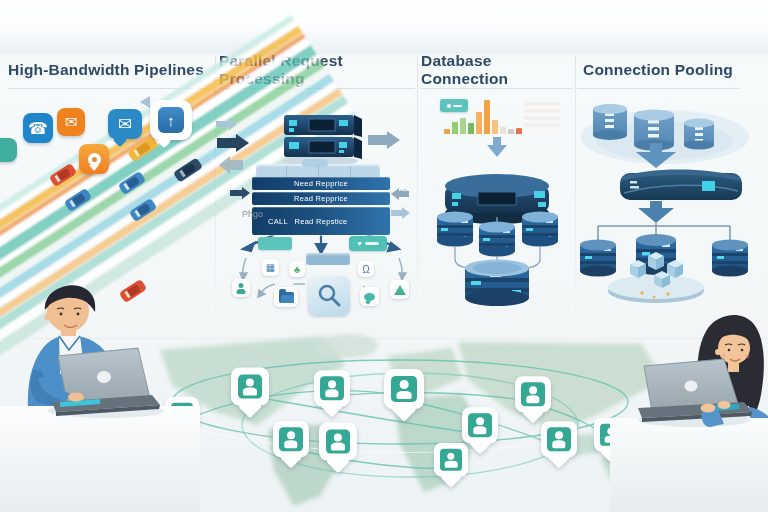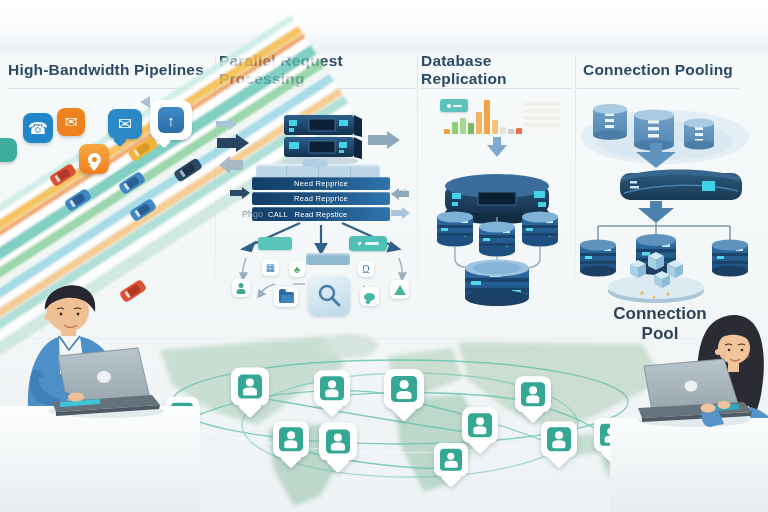--- a/index.html
+++ b/index.html
@@ -96,21 +96,21 @@
   .z1{z-index:1}.z2{z-index:10}.z4{z-index:40}
 </style>
 </head>
 <body>
 
 <div class="canvas">
   <div class="skyline"></div>
 
   <div class="panel-title" style="left:8px;width:196px;">High-Bandwidth Pipelines</div>
   <div class="panel-title" style="left:219px;width:196px;">Parallel Request Processing</div>
-  <div class="panel-title" style="left:421px;width:152px;">Database Replication</div>
+  <div class="panel-title" style="left:421px;width:152px;">Database Connection</div>
   <div class="panel-title" style="left:577px;width:162px;">Connection Pooling</div>
   <div class="vdiv" style="left:215px;"></div>
   <div class="vdiv" style="left:417px;"></div>
   <div class="vdiv" style="left:575px;"></div>
   <div class="hline"></div>
 
   <svg class="z1" width="212" height="240" style="left:0;top:90px;" viewBox="0 0 212 240">
     <defs>
         <filter id="soft">
           <feGaussianBlur stdDeviation="1.1"></feGaussianBlur>
@@ -238,21 +238,21 @@
     </g>
   </svg>
   <div class="conn-band z2">
       <i style="left:30px"></i>
       <i style="left:62px"></i>
       <i style="left:94px"></i>
     </div>
   <div class="queue-bars z2">
     <div class="qbar">Need Repprice</div>
     <div class="qbar">Read Repprice</div>
-    <div class="qbar" style="height:14px;">
+    <div class="qbar" style="height:28px;">
       <span class="call">CALL</span>
       <span>Read Repstice</span>
     </div>
   </div>
   <div class="side-label z2" style="left:226px;top:209px;">Phgo</div>
   <div class="mini-note z2" style="left:398px;top:188px;">w?</div>
 
   <div class="teal-rect z2" style="left:258px;top:237px;width:34px;height:13px;"></div>
   <div class="teal-chip z2" style="left:349px;top:236px;width:38px;height:15px;">
     <span>♥</span>
@@ -492,21 +492,20 @@
         <polygon points="97,165 105,169 97,173 89,169" fill="#d4ecf7"></polygon>
         <polygon points="97,173 105,169 105,179 97,183" fill="#8abbd8"></polygon>
         <polygon points="97,173 89,169 89,179 97,183" fill="#a9cfe4"></polygon>
       </g>
     <g>
         <polygon points="84,176 92,180 84,184 76,180" fill="#d4ecf7"></polygon>
         <polygon points="84,184 92,180 92,189 84,193" fill="#8abbd8"></polygon>
         <polygon points="84,184 76,180 76,189 84,193" fill="#a9cfe4"></polygon>
       </g>
   </svg>
-  <div class="db-label z2" style="left:598px;top:304px;width:124px;font-size:17px;">Connection Pool</div>
 
   <svg class="z1" width="768" height="182" style="left:0;top:330px;" viewBox="0 0 768 182">
     <defs>
         <filter id="blurmap">
           <feGaussianBlur stdDeviation="2"></feGaussianBlur>
         </filter>
       </defs>
     <g filter="url(#blurmap)">
       <path d="M160,20 L325,6 L345,35 L305,58 L258,95 L215,82 L172,55 Z" fill="#c3dbce" opacity=".9"></path>
       <ellipse cx="348" cy="16" rx="30" ry="12" fill="#d0e1d7" opacity=".85"></ellipse>

